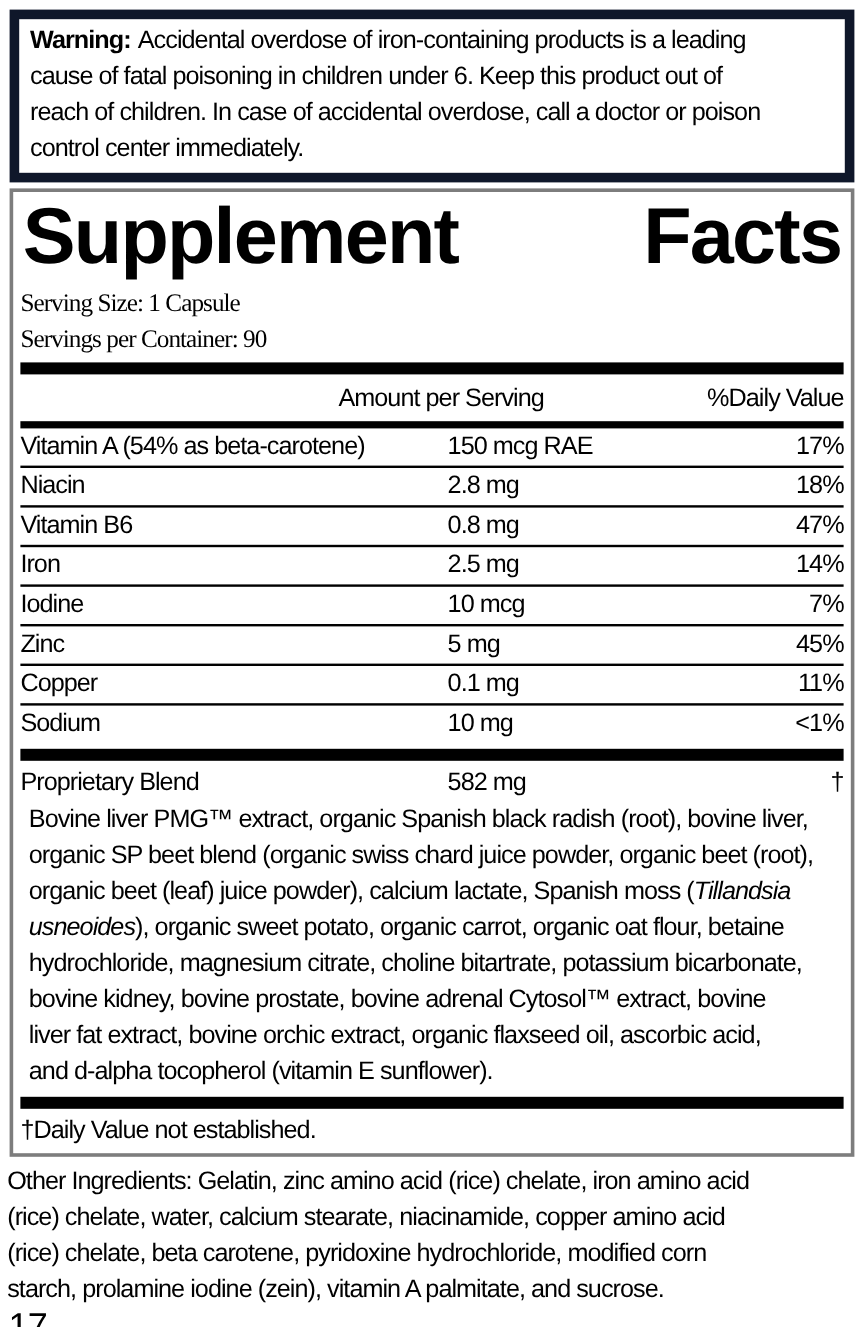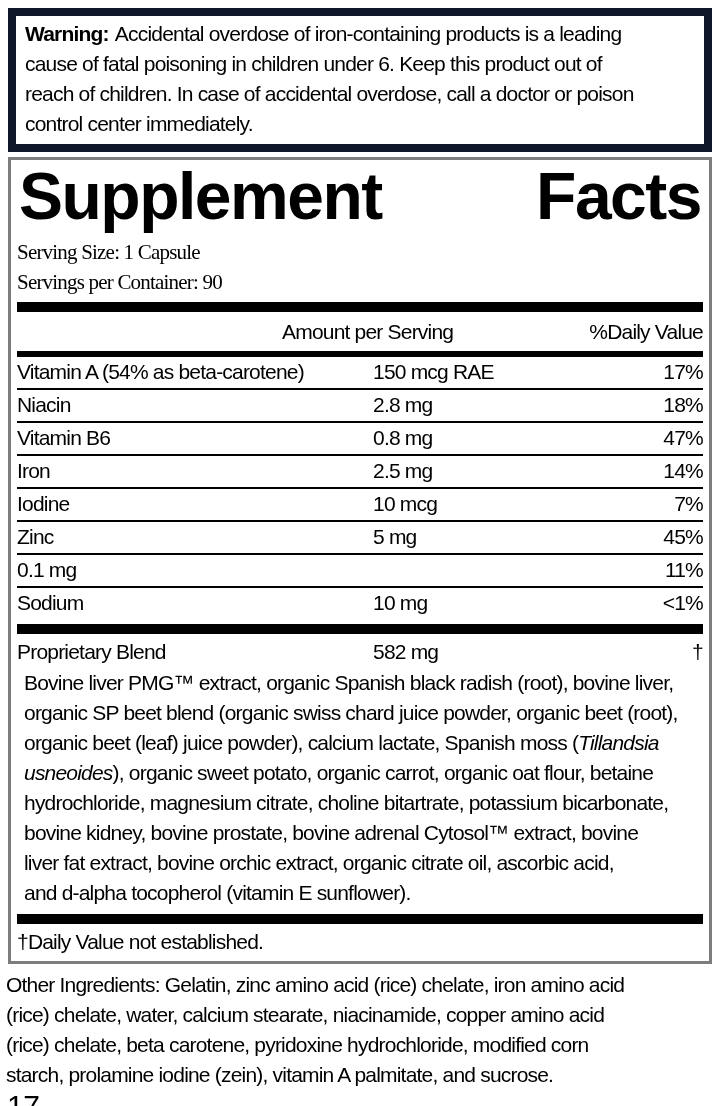--- a/index.html
+++ b/index.html
@@ -146,20 +146,21 @@
       <span class="t-name">Iodine</span>
       <span class="t-amt">10 mcg</span>
       <span class="t-dv">7%</span>
     </div>
     <div class="trow">
       <span class="t-name">Zinc</span>
       <span class="t-amt">5 mg</span>
       <span class="t-dv">45%</span>
     </div>
     <div class="trow">
+      <span class="t-name">Copper</span>
       <span class="t-amt">0.1 mg</span>
       <span class="t-dv">11%</span>
     </div>
     <div class="trow">
       <span class="t-name">Sodium</span>
       <span class="t-amt">10 mg</span>
       <span class="t-dv">&lt;1%</span>
     </div>
   </div>
 
@@ -171,21 +172,21 @@
     <span class="t-dv">†</span>
   </div>
 
   <div class="blend-desc">
     <div class="bline">Bovine liver PMG™ extract, organic Spanish black radish (root), bovine liver,</div>
     <div class="bline">organic SP beet blend (organic swiss chard juice powder, organic beet (root),</div>
     <div class="bline"><span>organic beet (leaf) juice powder), calcium lactate, Spanish moss (</span><i>Tillandsia</i></div>
     <div class="bline"><i>usneoides</i><span>), organic sweet potato, organic carrot, organic oat flour, betaine</span></div>
     <div class="bline">hydrochloride, magnesium citrate, choline bitartrate, potassium bicarbonate,</div>
     <div class="bline">bovine kidney, bovine prostate, bovine adrenal Cytosol™ extract, bovine</div>
-    <div class="bline">liver fat extract, bovine orchic extract, organic citrate oil, ascorbic acid,</div>
+    <div class="bline">liver fat extract, bovine orchic extract, organic flaxseed oil, ascorbic acid,</div>
     <div class="bline">and d-alpha tocopherol (vitamin E sunflower).</div>
   </div>
 
   <div class="bar bar-bottom"></div>
 
   <div class="footnote">†Daily Value not established.</div>
 </div>
 
 <div class="other">
   <div class="oline">Other Ingredients: Gelatin, zinc amino acid (rice) chelate, iron amino acid</div>

